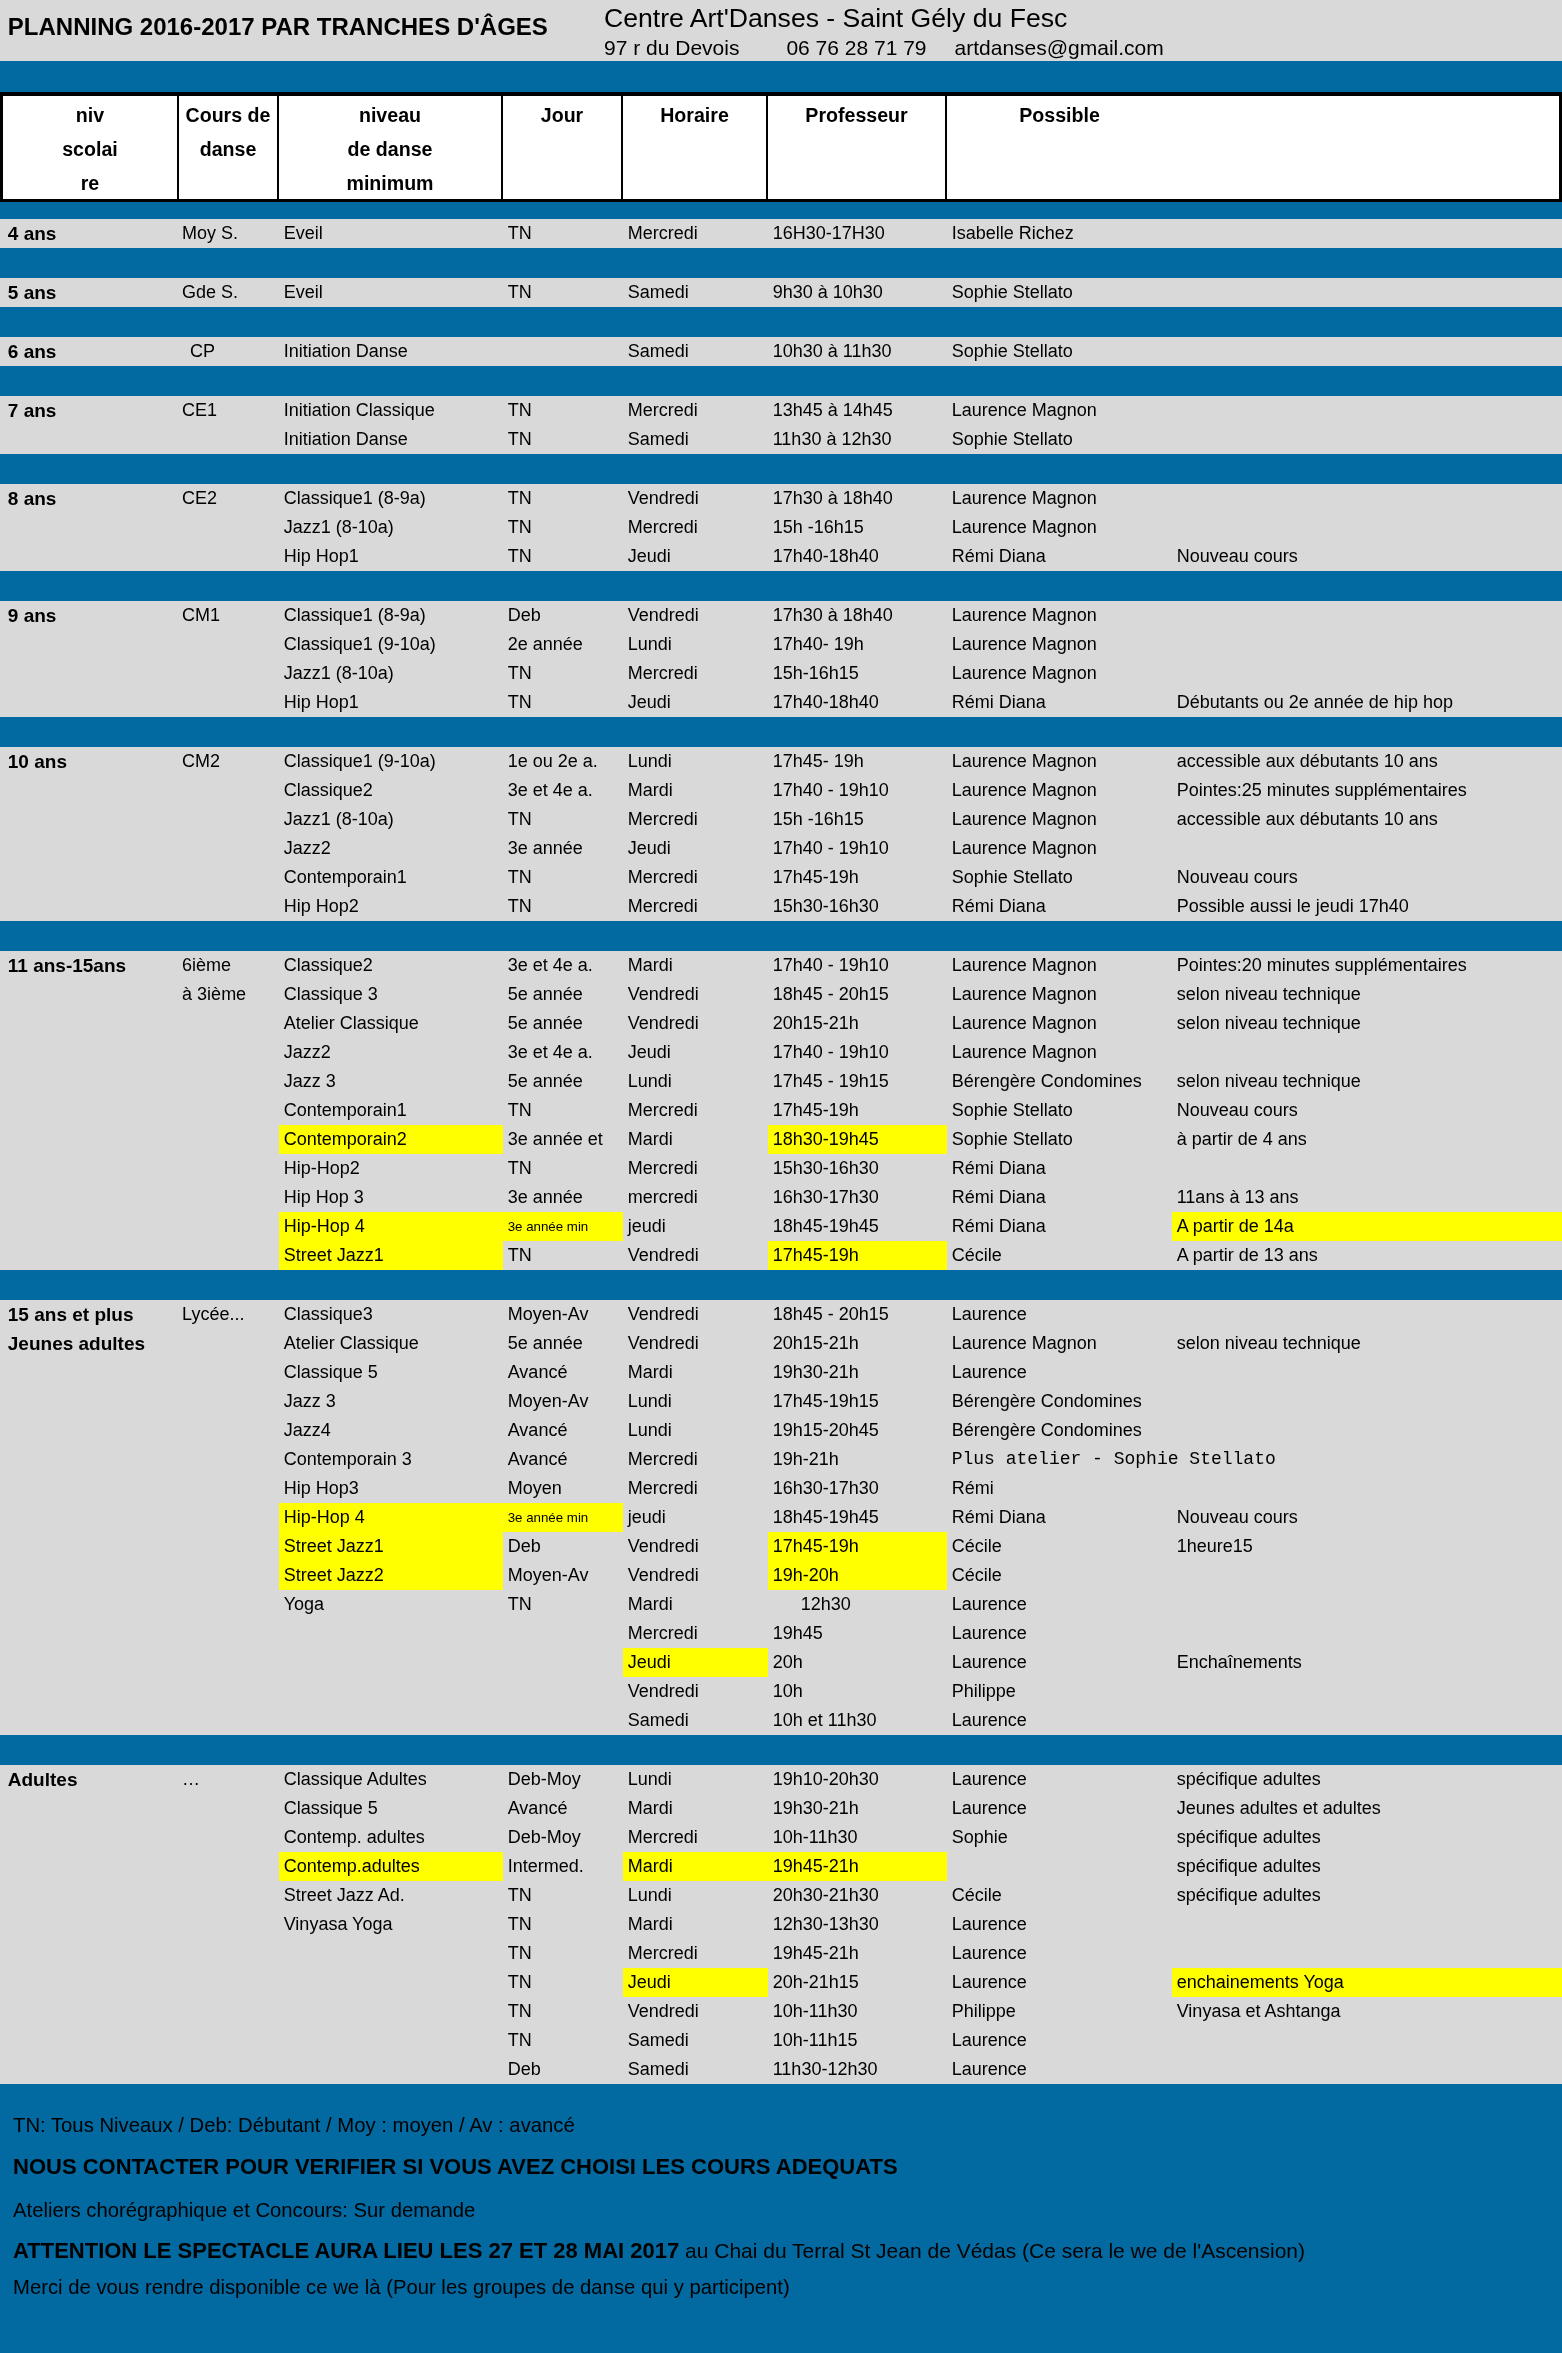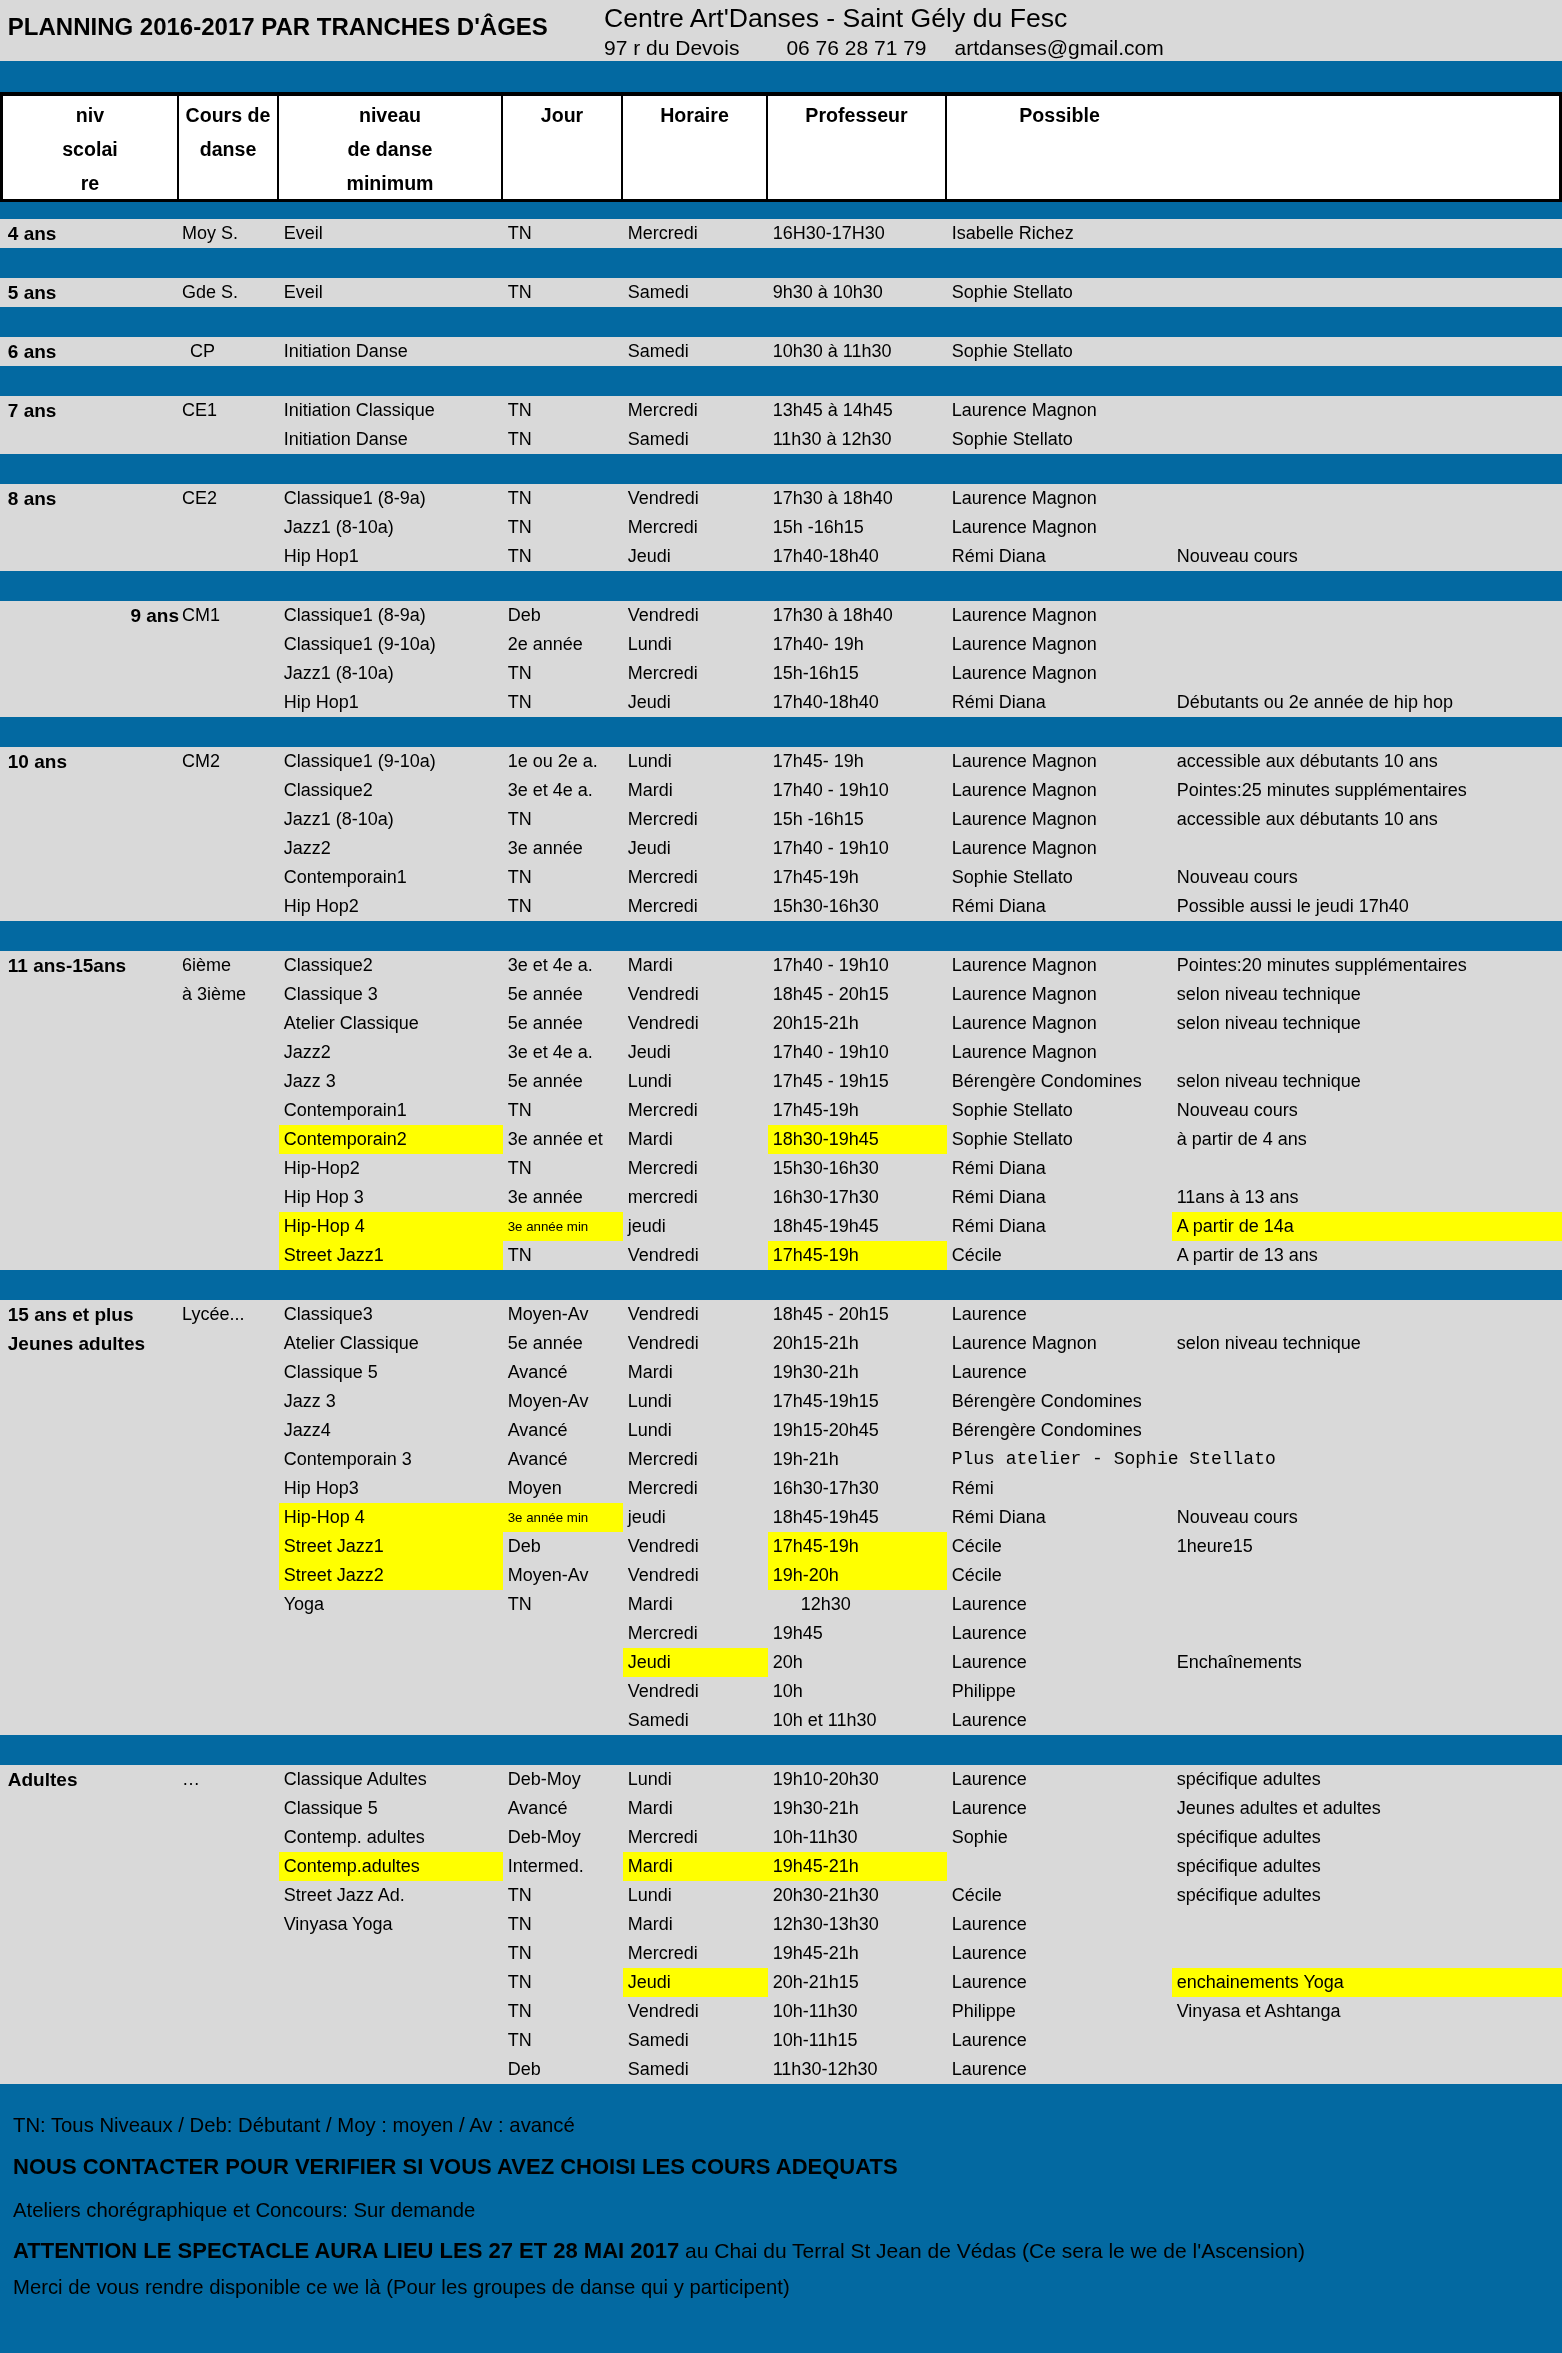--- a/index.html
+++ b/index.html
@@ -147,21 +147,21 @@
         <div class="cell" style="grid-area: 2 / 7;">Laurence Magnon</div>
         <div class="cell" style="grid-area: 2 / 8;"></div>
         <div class="cell" style="grid-area: 3 / 3;">Hip Hop1</div>
         <div class="cell" style="grid-area: 3 / 4;">TN</div>
         <div class="cell" style="grid-area: 3 / 5;">Jeudi</div>
         <div class="cell" style="grid-area: 3 / 6;">17h40-18h40</div>
         <div class="cell" style="grid-area: 3 / 7;">Rémi Diana</div>
         <div class="cell" style="grid-area: 3 / 8;">Nouveau cours</div>
       </div>
       <div class="band">
-        <div class="tranche" style="grid-row: 1 / span 4; text-align: right;">9 ans</div>
+        <div class="tranche" style="grid-row: 1 / span 4;">9 ans</div>
         <div class="niv" style="grid-row: 1 / span 4;">CM1</div>
         <div class="cell" style="grid-area: 1 / 3;">Classique1 (8-9a)</div>
         <div class="cell" style="grid-area: 1 / 4;">Deb</div>
         <div class="cell" style="grid-area: 1 / 5;">Vendredi</div>
         <div class="cell" style="grid-area: 1 / 6;">17h30 à 18h40</div>
         <div class="cell" style="grid-area: 1 / 7;">Laurence Magnon</div>
         <div class="cell" style="grid-area: 1 / 8;"></div>
         <div class="cell" style="grid-area: 2 / 3;">Classique1 (9-10a)</div>
         <div class="cell" style="grid-area: 2 / 4;">2e année</div>
         <div class="cell" style="grid-area: 2 / 5;">Lundi</div>

